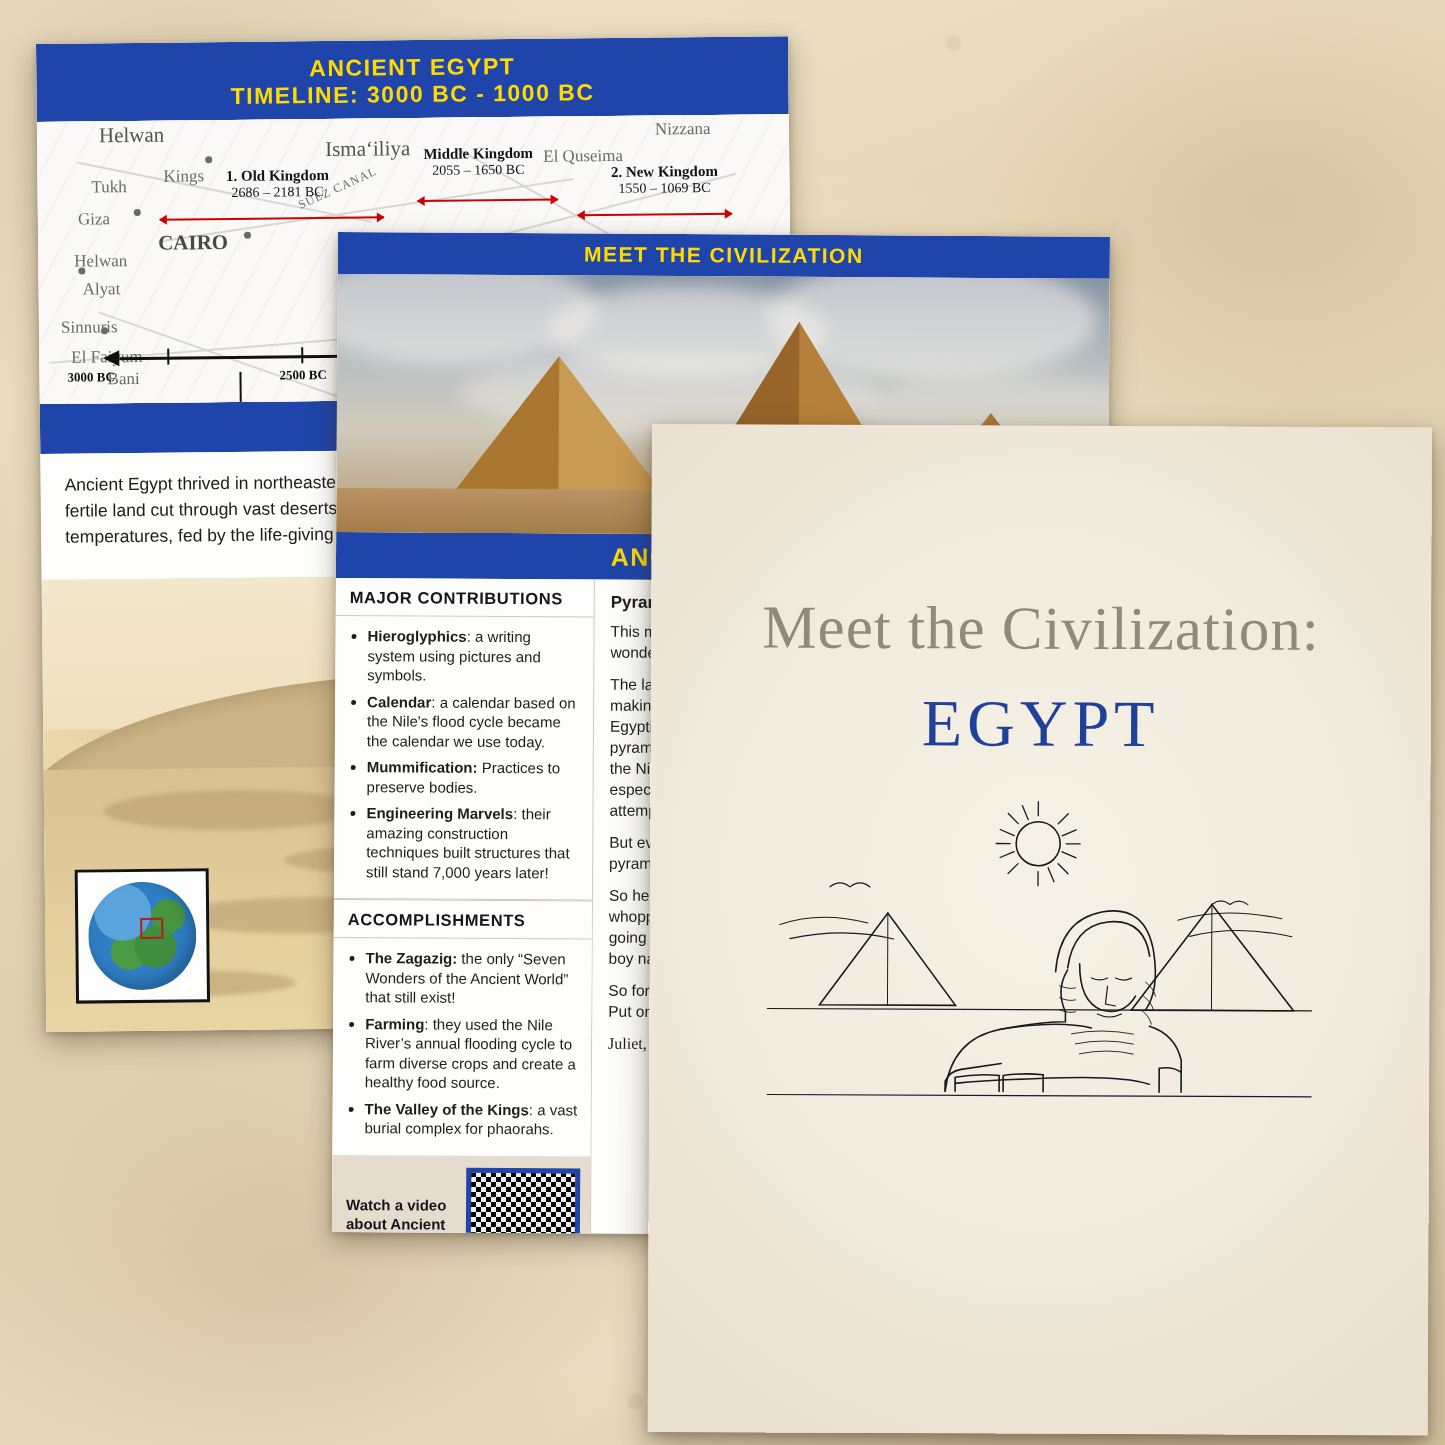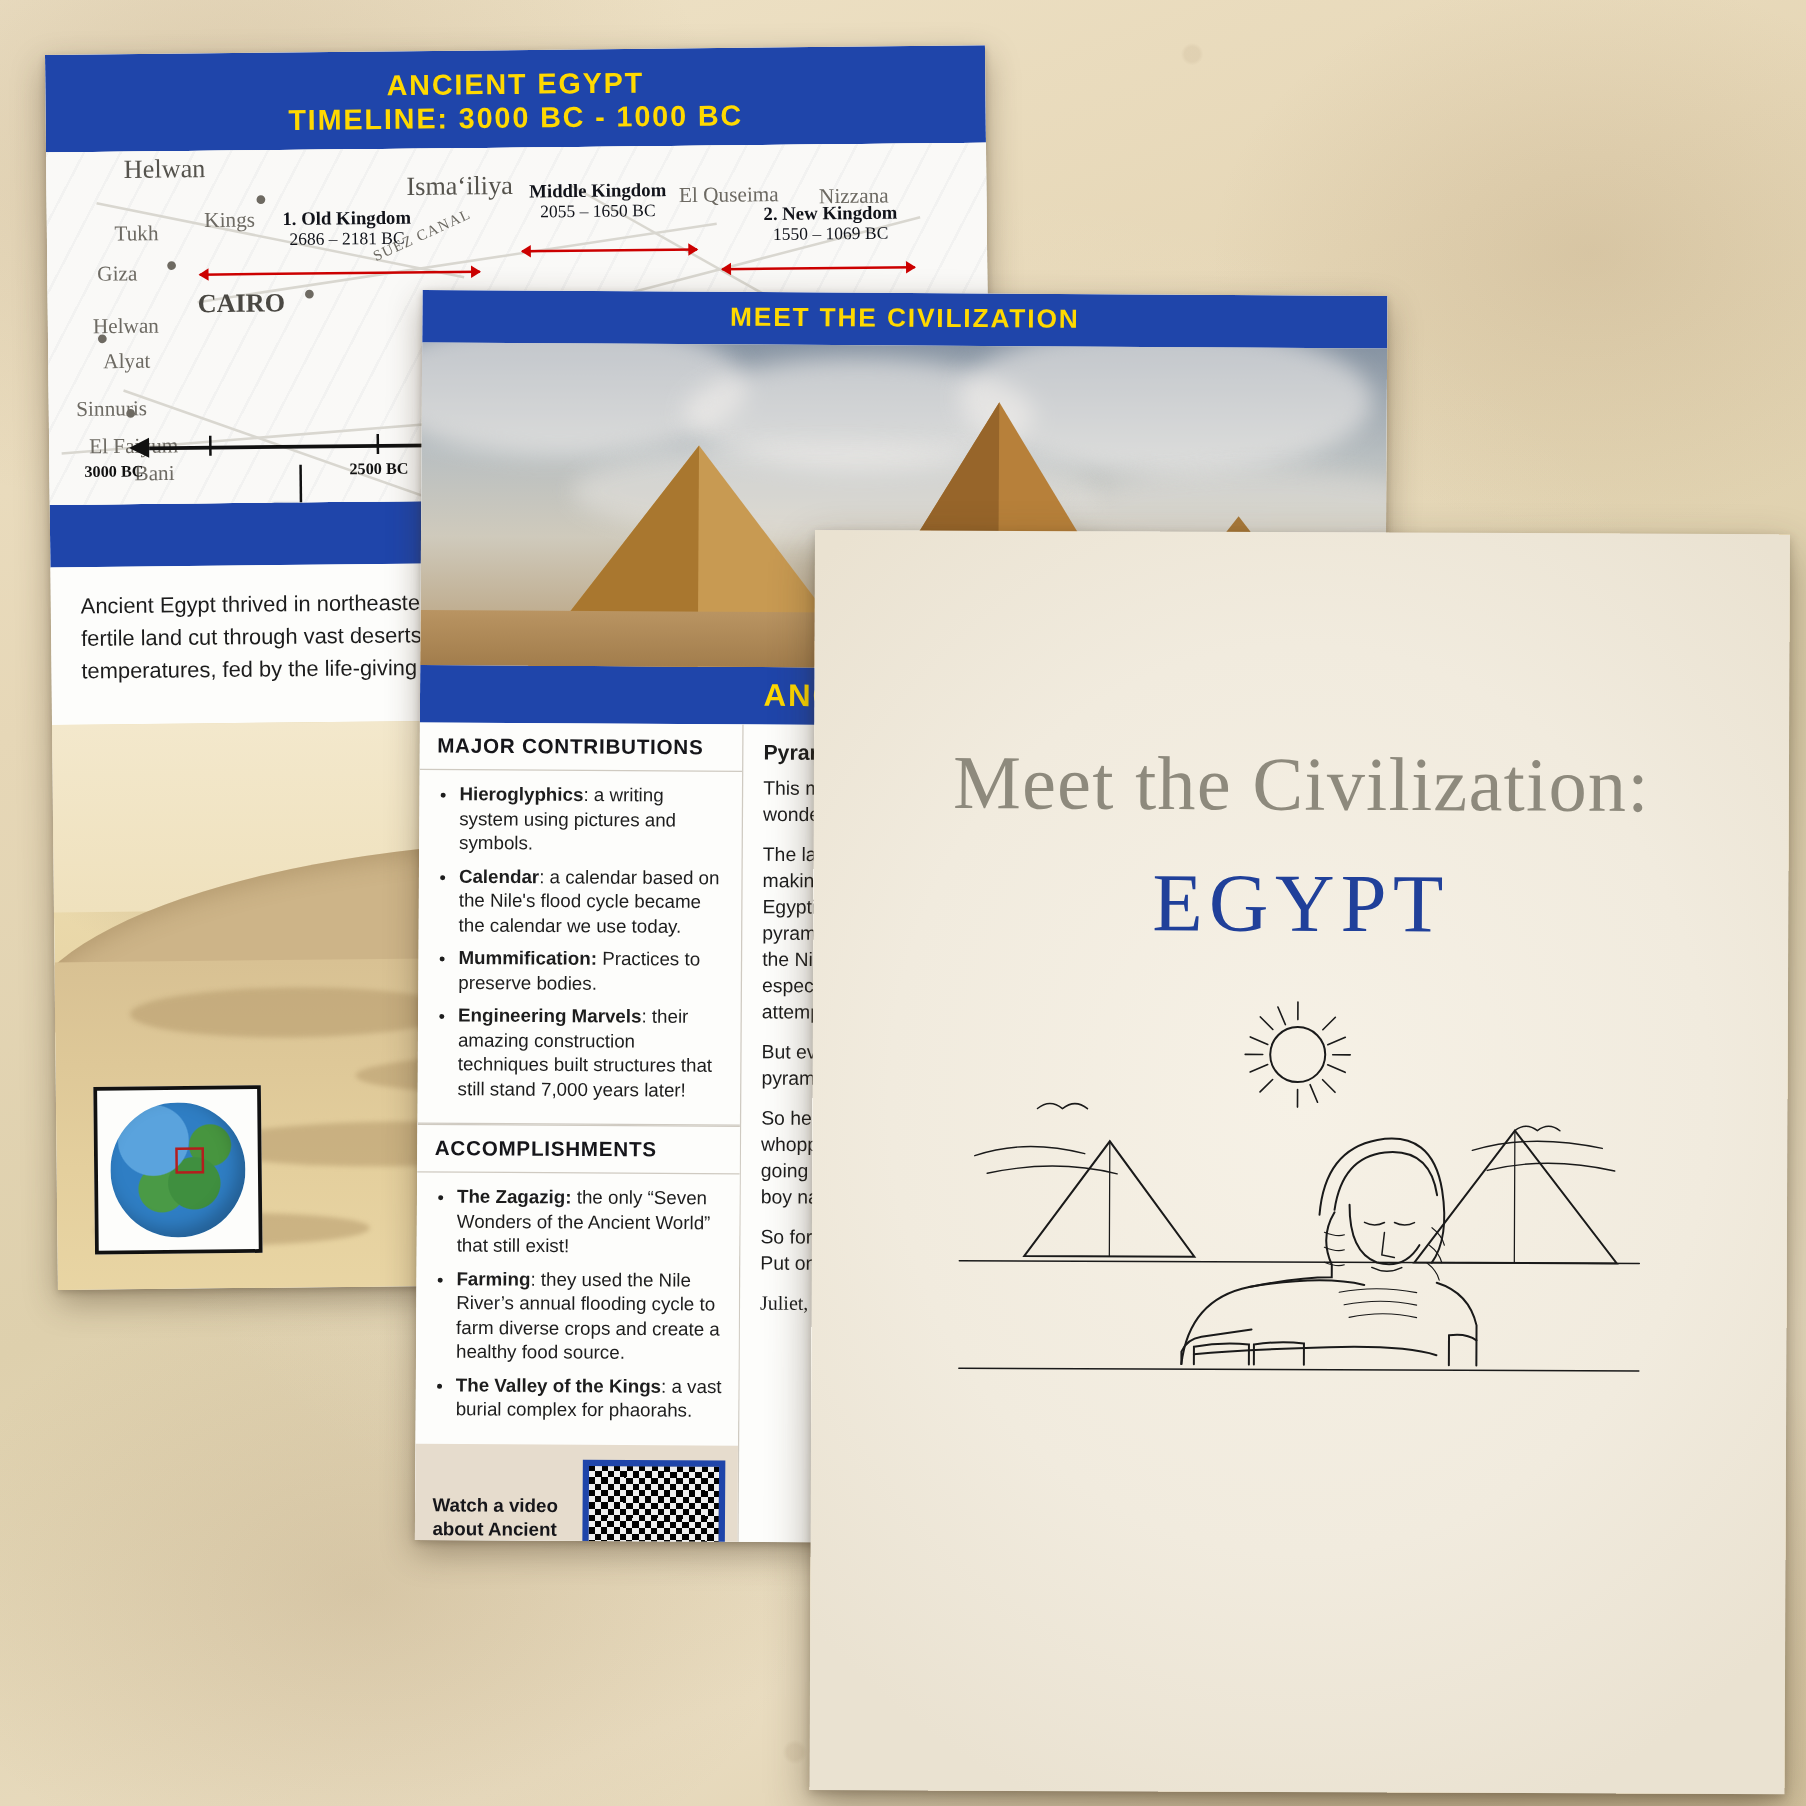--- a/index.html
+++ b/index.html
@@ -406,21 +406,21 @@
     <div class="maproad" style="left:10px;top:240px;width:300px;transform:rotate(-4deg);"></div>
 
     <div class="mapdot" style="left:168px;top:36px;"></div>
     <div class="mapdot" style="left:96px;top:88px;"></div>
     <div class="mapdot" style="left:40px;top:146px;"></div>
     <div class="mapdot" style="left:206px;top:112px;"></div>
     <div class="mapdot" style="left:62px;top:206px;"></div>
 
     <div class="maplabel big" style="left:62px;top:2px;">Helwan</div>
     <div class="maplabel big" style="left:288px;top:18px;">Ismaʻiliya</div>
-    <div class="maplabel" style="left:618px;top:32px;">Nizzana</div>
+    <div class="maplabel" style="left:618px;top:4px;">Nizzana</div>
     <div class="maplabel" style="left:54px;top:56px;">Tukh</div>
     <div class="maplabel" style="left:126px;top:46px;">Kings</div>
     <div class="maplabel" style="left:506px;top:30px;">El Quseima</div>
     <div class="maplabel" style="left:40px;top:88px;">Giza</div>
     <div class="maplabel big" style="left:120px;top:110px;font-weight:bold;color:#4a4843;">CAIRO</div>
     <div class="maplabel" style="left:258px;top:62px;transform:rotate(-24deg);font-size:12px;letter-spacing:1px;">SUEZ CANAL</div>
     <div class="maplabel" style="left:36px;top:130px;">Helwan</div>
     <div class="maplabel" style="left:318px;top:118px;">Bani Suwayf</div>
     <div class="maplabel" style="left:44px;top:158px;">Alyat</div>
     <div class="maplabel" style="left:22px;top:196px;">Sinnuris</div>

